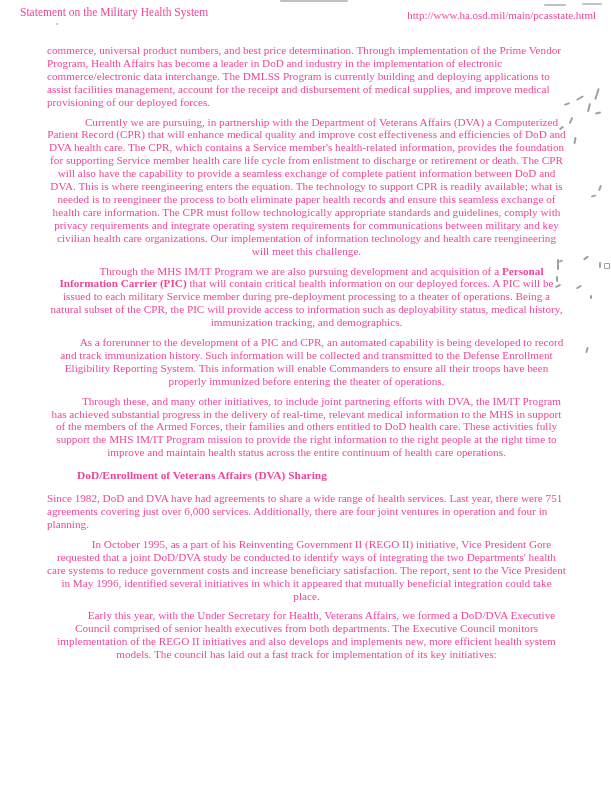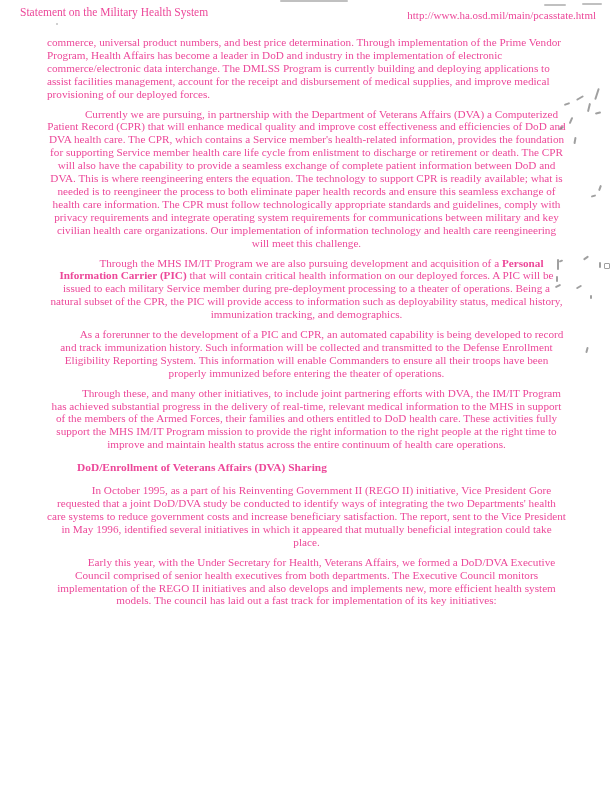--- a/index.html
+++ b/index.html
@@ -28,21 +28,21 @@
     position: absolute;
     right: 15px;
     top: 9px;
     font-size: 11px;
     white-space: nowrap;
   }
   
   .content {
     position: absolute;
     left: 47px;
-    top: 36px;
+    top: 44px;
     width: 519px;
     font-size: 11.2px;
     line-height: 12.9px;
     text-align: left;
   }
   .content p {
     margin: 0 0 7px 0;
   }
   .content p.indent {
     text-indent: 30px;
@@ -84,20 +84,21 @@
   <div class="hdr-title">Statement on the Military Health System</div>
   <div class="hdr-url">http://www.ha.osd.mil/main/pcasstate.html</div>
 
   <div class="content">
     <p>commerce, universal product numbers, and best price determination. Through implementation of the Prime Vendor Program, Health Affairs has become a leader in DoD and industry in the implementation of electronic commerce/electronic data interchange. The DMLSS Program is currently building and deploying applications to assist facilities management, account for the receipt and disbursement of medical supplies, and improve medical provisioning of our deployed forces.</p>
     <p class="indent">Currently we are pursuing, in partnership with the Department of Veterans Affairs (DVA) a Computerized Patient Record (CPR) that will enhance medical quality and improve cost effectiveness and efficiencies of DoD and DVA health care. The CPR, which contains a Service member's health-related information, provides the foundation for supporting Service member health care life cycle from enlistment to discharge or retirement or death. The CPR will also have the capability to provide a seamless exchange of complete patient information between DoD and DVA. This is where reengineering enters the equation. The technology to support CPR is readily available; what is needed is to reengineer the process to both eliminate paper health records and ensure this seamless exchange of health care information. The CPR must follow technologically appropriate standards and guidelines, comply with privacy requirements and integrate operating system requirements for communications between military and key civilian health care organizations. Our implementation of information technology and health care reengineering will meet this challenge.</p>
     <p class="indent"><span>Through the MHS IM/IT Program we are also pursuing development and acquisition of a </span><b>Personal Information Carrier (PIC)</b><span> that will contain critical health information on our deployed forces. A PIC will be issued to each military Service member during pre-deployment processing to a theater of operations. Being a natural subset of the CPR, the PIC will provide access to information such as deployability status, medical history, immunization tracking, and demographics.</span></p>
     <p class="indent">As a forerunner to the development of a PIC and CPR, an automated capability is being developed to record and track immunization history. Such information will be collected and transmitted to the Defense Enrollment Eligibility Reporting System. This information will enable Commanders to ensure all their troops have been properly immunized before entering the theater of operations.</p>
     <p class="indent">Through these, and many other initiatives, to include joint partnering efforts with DVA, the IM/IT Program has achieved substantial progress in the delivery of real-time, relevant medical information to the MHS in support of the members of the Armed Forces, their families and others entitled to DoD health care. These activities fully support the MHS IM/IT Program mission to provide the right information to the right people at the right time to improve and maintain health status across the entire continuum of health care operations.</p>
     <h3>DoD/Enrollment of Veterans Affairs (DVA) Sharing</h3>
+    <p>Since 1982, DoD and DVA have had agreements to share a wide range of health services. Last year, there were 751 agreements covering just over 6,000 services. Additionally, there are four joint ventures in operation and four in planning.</p>
     <p class="indent">In October 1995, as a part of his Reinventing Government II (REGO II) initiative, Vice President Gore requested that a joint DoD/DVA study be conducted to identify ways of integrating the two Departments' health care systems to reduce government costs and increase beneficiary satisfaction. The report, sent to the Vice President in May 1996, identified several initiatives in which it appeared that mutually beneficial integration could take place.</p>
     <p class="indent">Early this year, with the Under Secretary for Health, Veterans Affairs, we formed a DoD/DVA Executive Council comprised of senior health executives from both departments. The Executive Council monitors implementation of the REGO II initiatives and also develops and implements new, more efficient health system models. The council has laid out a fast track for implementation of its key initiatives:</p>
   </div>
 
   <div class="ftr-page">7 of 20</div>
   <div class="ftr-time">7/16/98 2:57 PM</div>
 
   <div class="mark light" style="left:280px;top:0;width:68px;height:2px;"></div>
   <div class="mark light" style="left:544px;top:4px;width:22px;height:2px;"></div>
   <div class="mark light" style="left:582px;top:3px;width:20px;height:2px;"></div>

